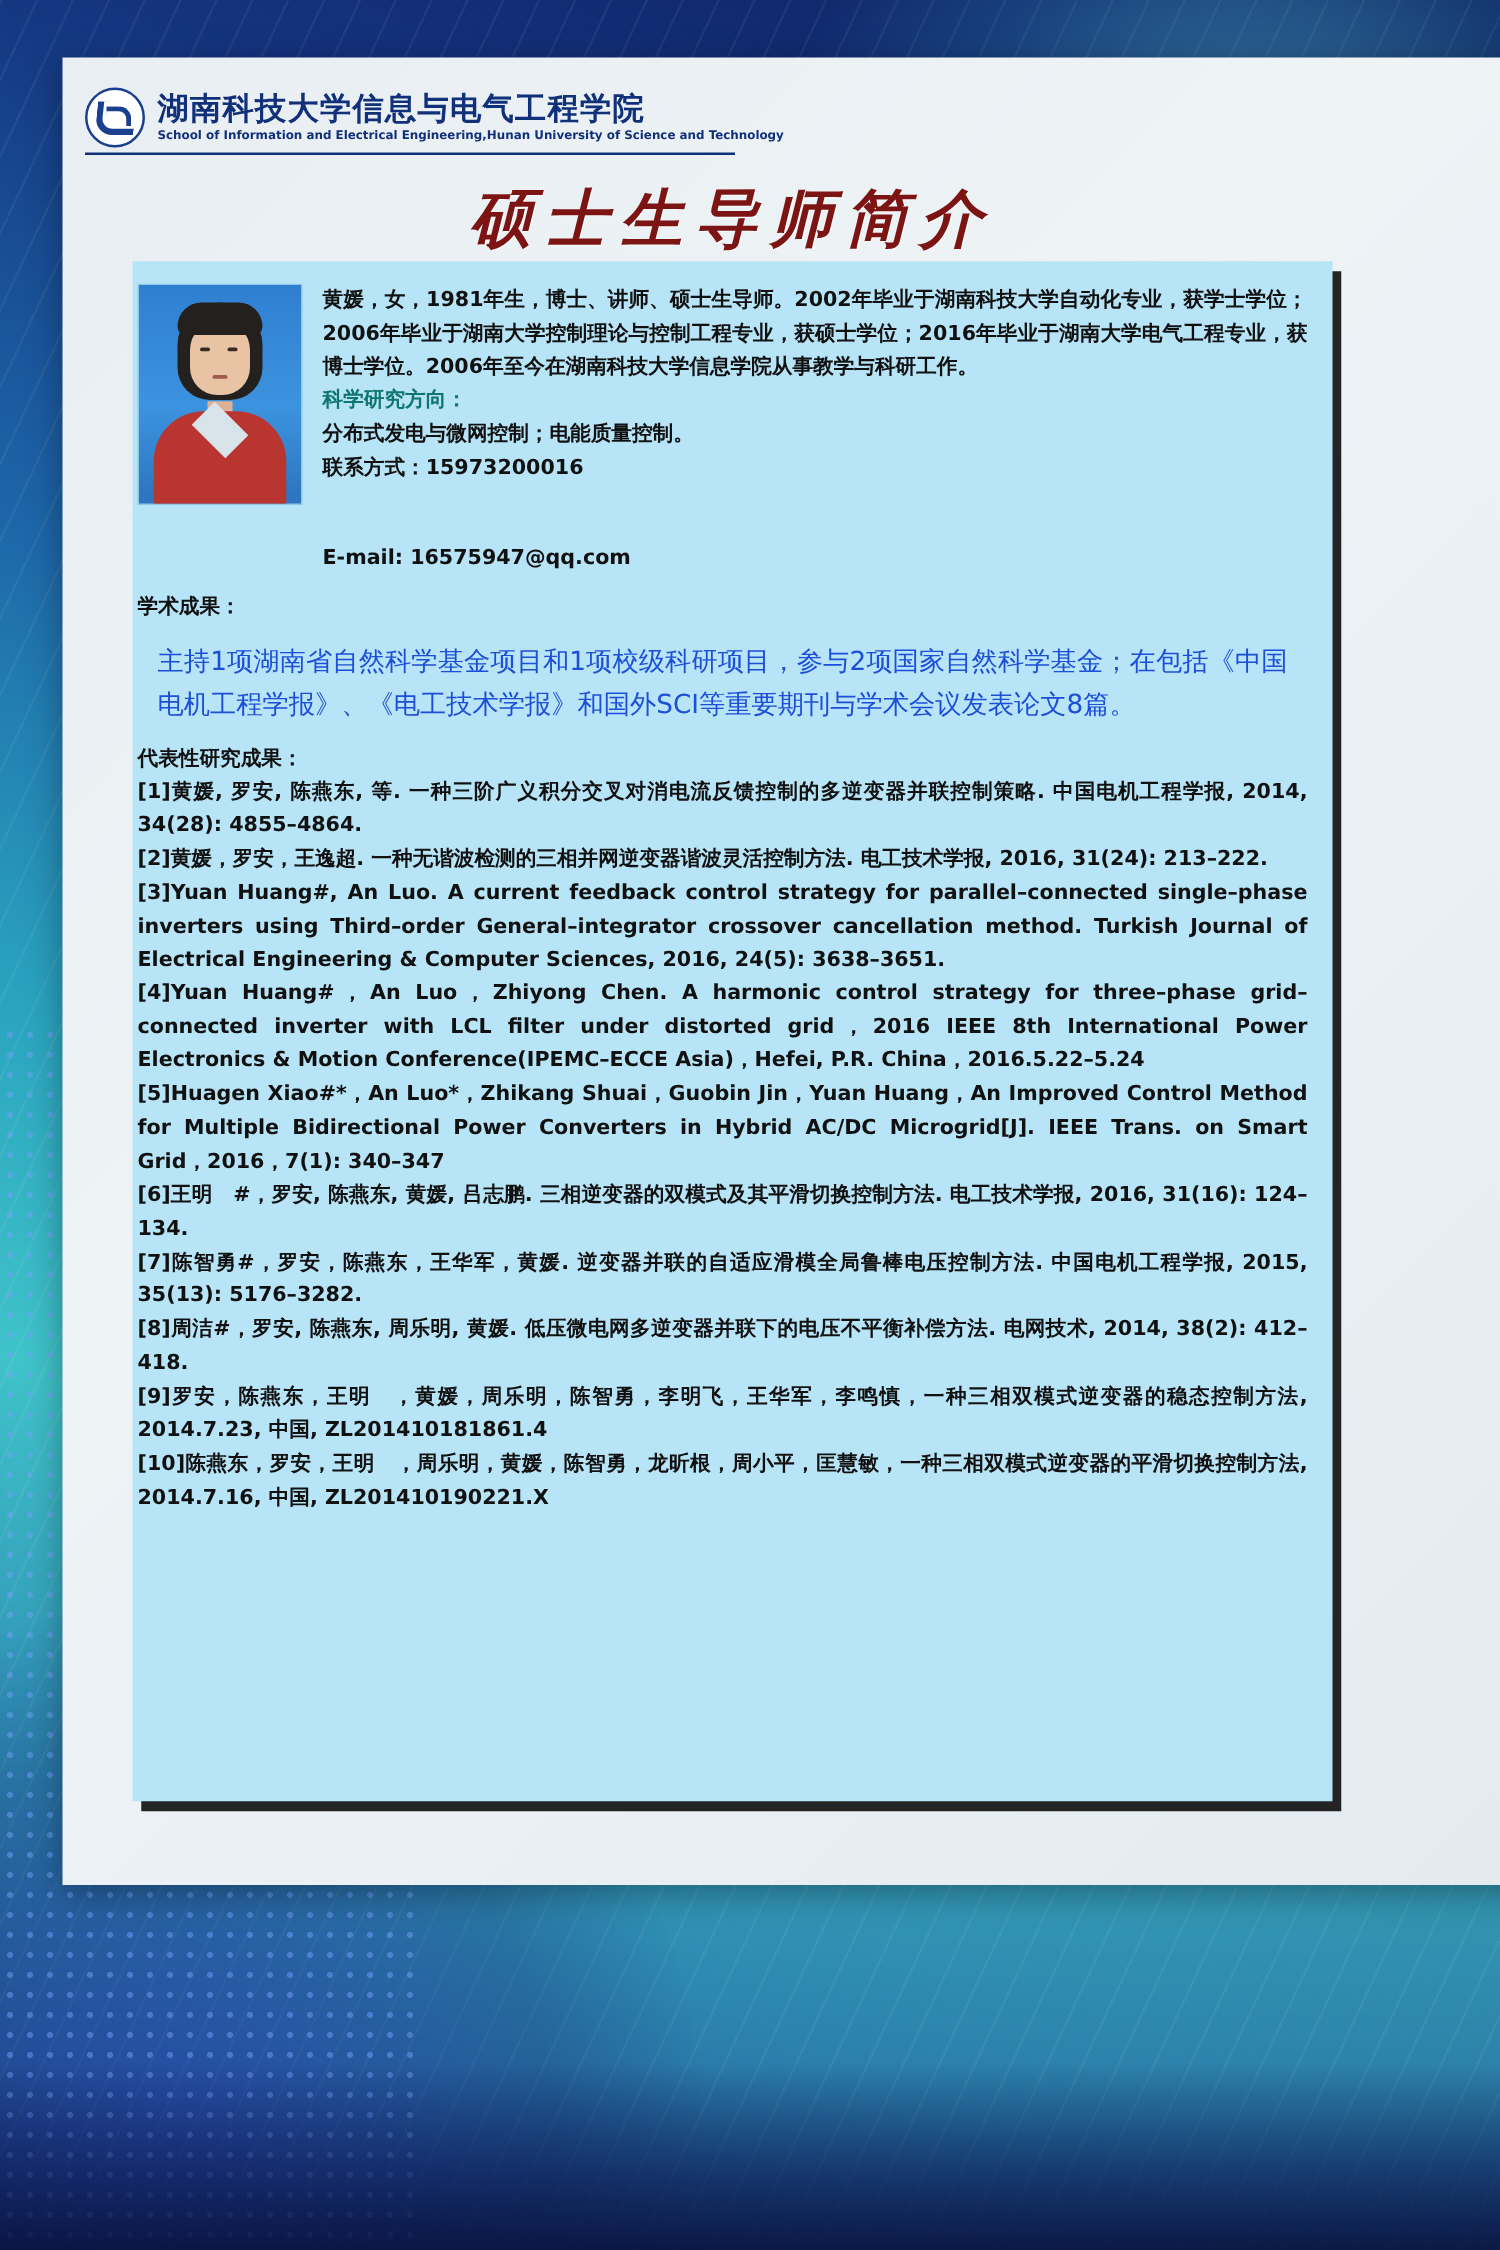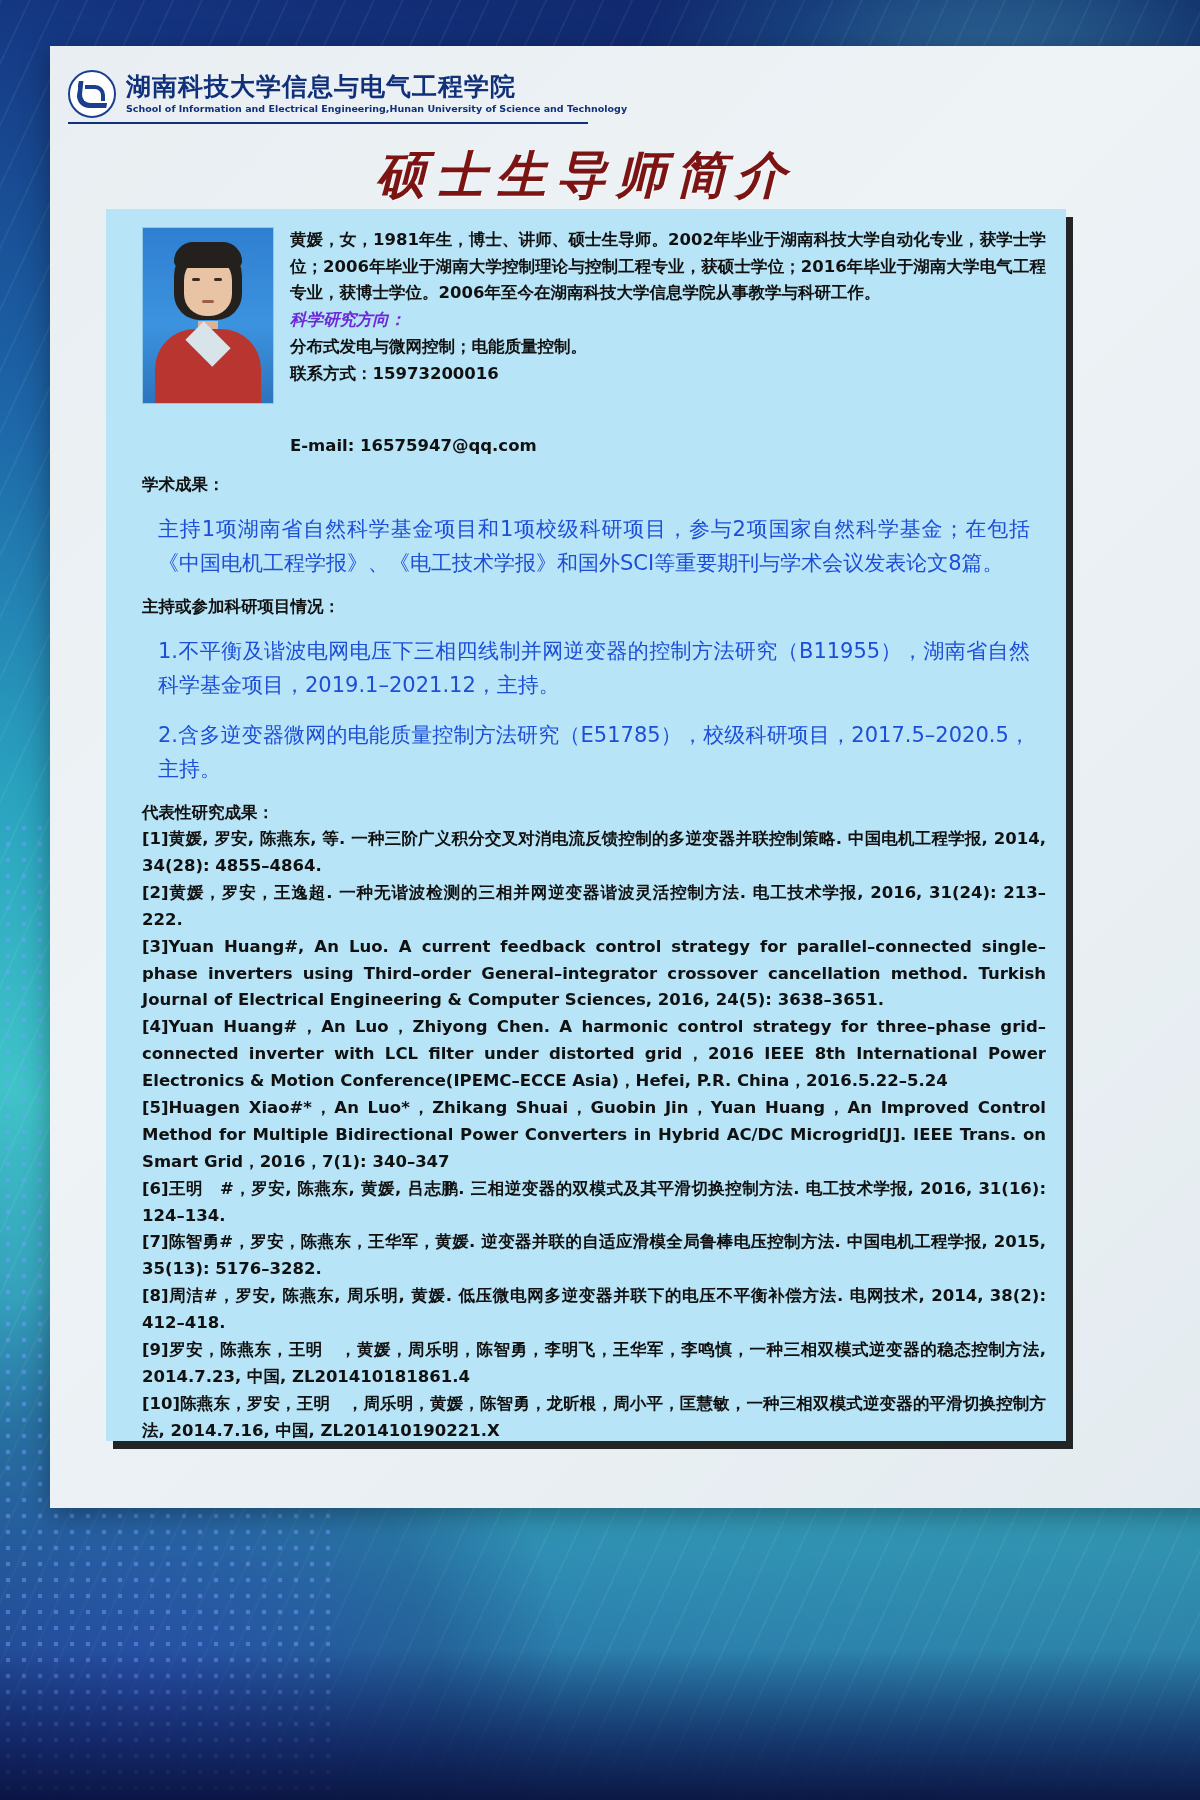--- a/index.html
+++ b/index.html
@@ -180,21 +180,21 @@
 
   
   #content-panel {
     position: absolute;
     left: 56px;
     top: 163px;
     width: 960px;
     height: 1232px;
     background: #b7e4f6;
     box-shadow: 7px 8px 0 rgba(0,0,0,0.85);
-    padding: 18px 20px 16px 36px;
+    padding: 18px 20px 16px 4px;
     box-sizing: border-box;
     overflow: hidden;
   }
 
   .intro-block {
     display: flex;
     gap: 16px;
     align-items: flex-start;
   }
   .portrait {
@@ -267,21 +267,21 @@
 
   .intro-text {
     flex: 1;
     font-size: 16.5px;
     line-height: 1.62;
     color: #111111;
     font-weight: bold;
     text-align: justify;
   }
   .intro-text p { margin: 0; }
-  .section-key { font-weight: bold; color: #6d28d9; font-style: italic; }
+  .section-key { font-weight: bold; color: #0f766e; }
 
   .contact-line {
     display: flex;
     gap: 46px;
     font-weight: bold;
     flex-direction: column;
   }
 
   .body-section { margin-top: 14px; }
   .sec-heading {
@@ -354,25 +354,20 @@
             <span><span>E-mail:</span>&nbsp;<span>16575947@qq.com</span></span>
           </div>
         </div>
       </div>
 
       <div class="body-section">
         <div class="sec-heading">学术成果：</div>
         <p class="sec-para">主持1项湖南省自然科学基金项目和1项校级科研项目，参与2项国家自然科学基金；在包括《中国电机工程学报》、《电工技术学报》和国外SCI等重要期刊与学术会议发表论文8篇。</p>
       </div>
 
-      <div class="body-section">
-        <div class="sec-heading">主持或参加科研项目情况：</div>
-        <p class="sec-para">1.不平衡及谐波电网电压下三相四线制并网逆变器的控制方法研究（B11955），湖南省自然科学基金项目，2019.1–2021.12，主持。</p>
-        <p class="sec-para">2.含多逆变器微网的电能质量控制方法研究（E51785），校级科研项目，2017.5–2020.5，主持。</p>
-      </div>
 
       <div class="body-section">
         <div class="sec-heading">代表性研究成果：</div>
         <div class="ref-list">
           <p class="ref-item">[1]黄媛, 罗安, 陈燕东, 等. 一种三阶广义积分交叉对消电流反馈控制的多逆变器并联控制策略. 中国电机工程学报, 2014, 34(28): 4855–4864.</p>
           <p class="ref-item">[2]黄媛，罗安，王逸超. 一种无谐波检测的三相并网逆变器谐波灵活控制方法. 电工技术学报, 2016, 31(24): 213–222.</p>
           <p class="ref-item">[3]Yuan Huang#, An Luo. A current feedback control strategy for parallel–connected single–phase inverters using Third–order General–integrator crossover cancellation method. Turkish Journal of Electrical Engineering &amp; Computer Sciences, 2016, 24(5): 3638–3651.</p>
           <p class="ref-item">[4]Yuan Huang#，An Luo，Zhiyong Chen. A harmonic control strategy for three–phase grid–connected inverter with LCL filter under distorted grid，2016 IEEE 8th International Power Electronics &amp; Motion Conference(IPEMC–ECCE Asia)，Hefei, P.R. China，2016.5.22–5.24</p>
           <p class="ref-item">[5]Huagen Xiao#*，An Luo*，Zhikang Shuai，Guobin Jin，Yuan Huang，An Improved Control Method for Multiple Bidirectional Power Converters in Hybrid AC/DC Microgrid[J]. IEEE Trans. on Smart Grid，2016，7(1): 340–347</p>
           <p class="ref-item">[6]王明　#，罗安, 陈燕东, 黄媛, 吕志鹏. 三相逆变器的双模式及其平滑切换控制方法. 电工技术学报, 2016, 31(16): 124–134.</p>

